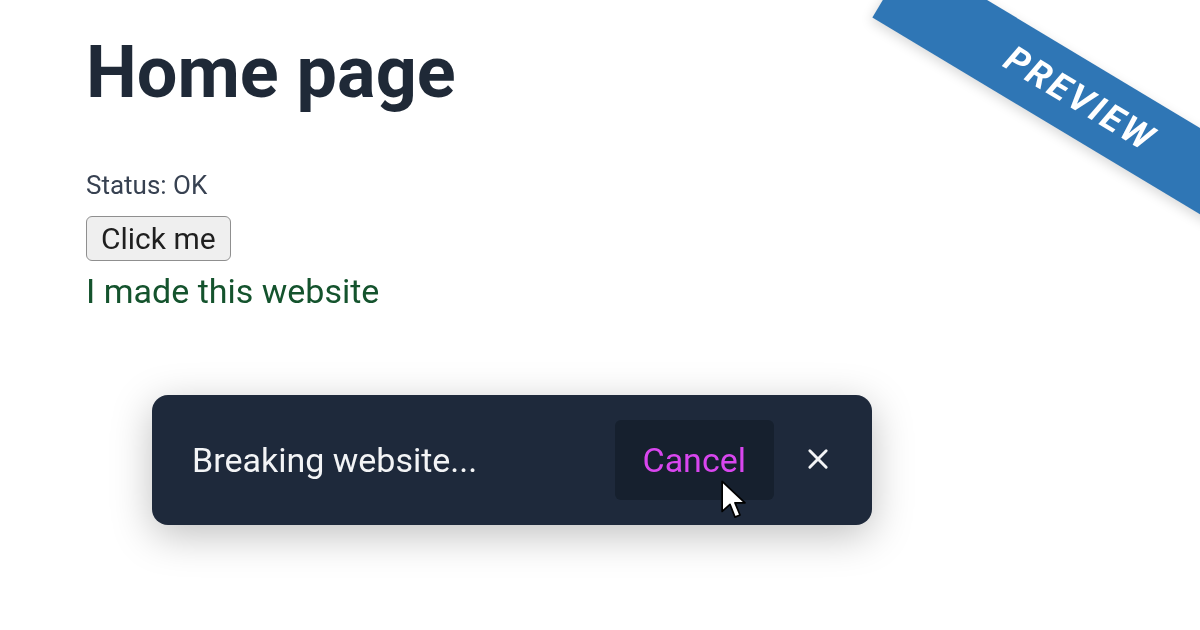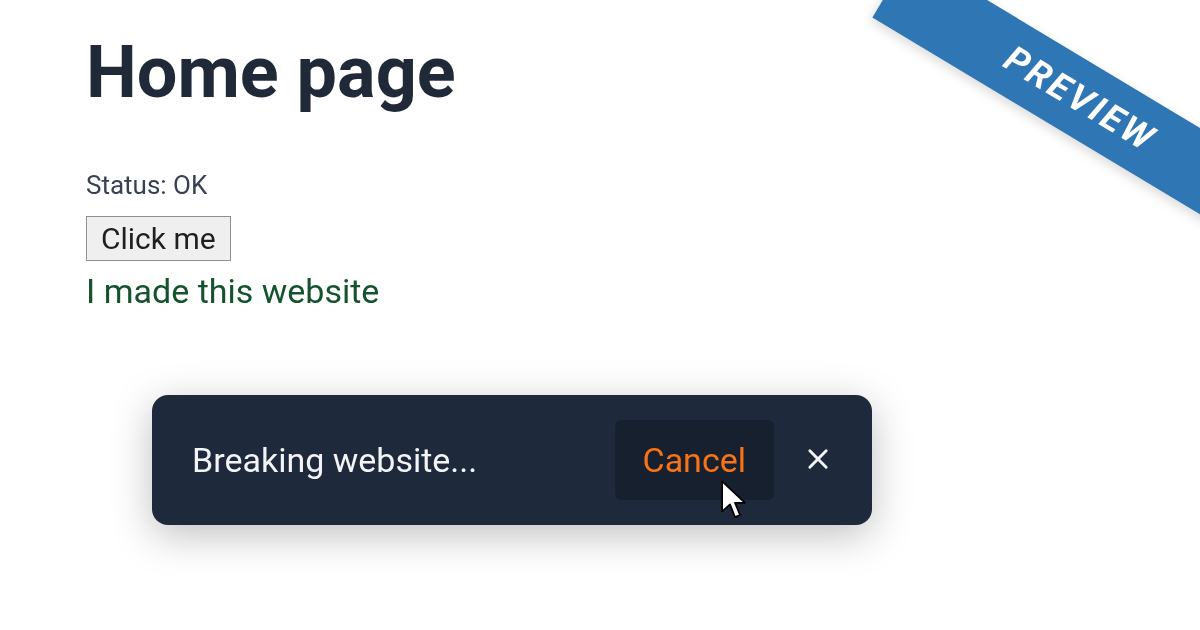--- a/index.html
+++ b/index.html
@@ -28,21 +28,21 @@
       font-size: 26px;
       color: #374151;
       margin-bottom: 16px;
       font-weight: 400;
     }
     .click-button {
       font-size: 30px;
       padding: 4px 14px;
       background: #efefef;
       border: 1px solid #8f8f8f;
-      border-radius: 0;
+      border-radius: 6px;
       color: #1f1f1f;
       cursor: pointer;
       font-family: inherit;
       margin-bottom: 10px;
     }
     .footer-text {
       font-size: 34px;
       color: #14532d;
       font-weight: 400;
     }
@@ -60,21 +60,21 @@
       box-shadow: 0 10px 40px rgba(0,0,0,0.25);
     }
     .toast-message {
       flex: 1;
       color: #f3f4f6;
       font-size: 34px;
       font-weight: 400;
     }
     .toast-cancel {
       background: #16202e;
-      color: #f97316;
+      color: #d946ef;
       font-size: 34px;
       font-weight: 400;
       border: none;
       padding: 20px 28px;
       border-radius: 6px;
       cursor: pointer;
       font-family: inherit;
       margin-right: 20px;
     }
     .toast-close {

